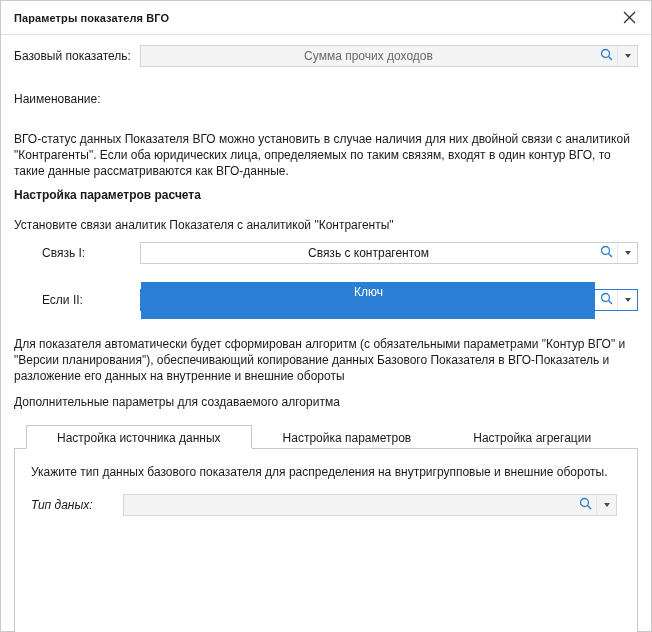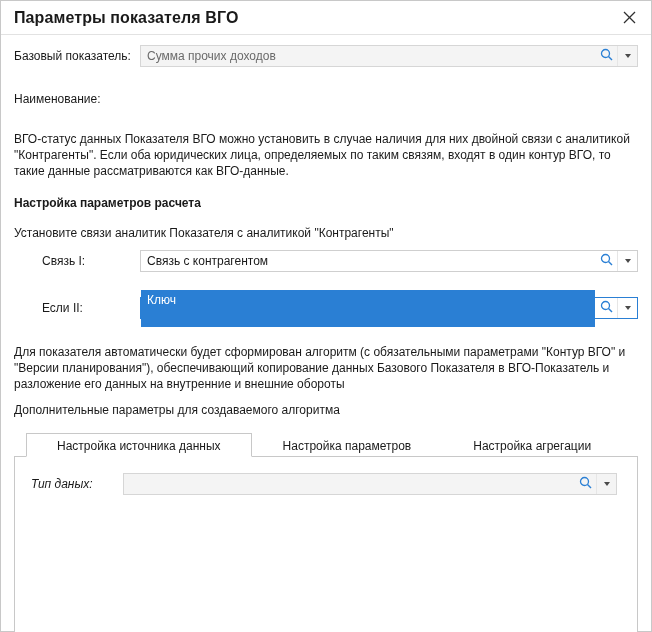--- a/index.html
+++ b/index.html
@@ -30,21 +30,21 @@
     height: 33px;
     min-height: 33px;
     display: flex;
     align-items: center;
     justify-content: space-between;
     background: #ffffff;
     border-bottom: 1px solid #e2e2e2;
     padding: 0 0 0 13px;
   }
   .titlebar .title {
-    font-size: 16px;
+    font-size: 11px;
     font-weight: bold;
     color: #1a1a1a;
     letter-spacing: 0.1px;
   }
   .close-btn {
     width: 44px;
     height: 32px;
     display: flex;
     align-items: center;
     justify-content: center;
@@ -93,20 +93,21 @@
     border-color: #d6d6d6;
   }
   .field .val {
     flex: 1 1 auto;
     padding: 0 5px 0 6px;
     font-size: 12px;
     color: #3a3a3a;
     overflow: hidden;
     white-space: nowrap;
     line-height: 20px;
+    text-align: center;
   }
   .field.disabled .val { color: #6a6a6a; }
   .field.plain .val { color: #1a1a1a; }
   .btn-search, .btn-drop {
     width: 22px;
     height: 20px;
     display: flex;
     align-items: center;
     justify-content: center;
     cursor: default;
@@ -135,21 +136,21 @@
   .para {
     font-size: 12px;
     line-height: 16px;
     color: #1a1a1a;
     margin: 12px 0 0 0;
   }
   .para.tight { margin-top: 10px; }
   .section-title {
     font-size: 12px;
     font-weight: bold;
-    margin: 17px 0 0 0;
+    margin: 9px 0 0 0;
   }
   .subtitle {
     font-size: 12px;
     margin: 16px 0 10px 0;
   }
 
   
   .tabs-wrap {
     margin-top: 13px;
   }
@@ -320,20 +321,21 @@
 
     <div class="para tight">Дополнительные параметры для создаваемого алгоритма</div>
 
     <div class="tabs-wrap">
       <div class="tabs">
         <div class="tab active">Настройка источника данных</div>
         <div class="tab">Настройка параметров</div>
         <div class="tab">Настройка агрегации</div>
       </div>
       <div class="tab-panel">
+        <div class="hint">Укажите тип данных базового показателя для распределения на внутригрупповые и внешние обороты.</div>
         <div class="panel-row">
           <div class="lbl">Тип даных:</div>
           <div class="field panel-field disabled">
             <div class="val"></div>
             <div class="btn-search">
               <span>
                 <svg width="13" height="13" viewBox="0 0 13 13">
                   <circle cx="5.5" cy="5.5" r="4" fill="none" stroke="#2a7fd4" stroke-width="1.3"></circle>
                   <line x1="8.5" y1="8.5" x2="12" y2="12" stroke="#2a7fd4" stroke-width="1.4"></line>
                 </svg>

